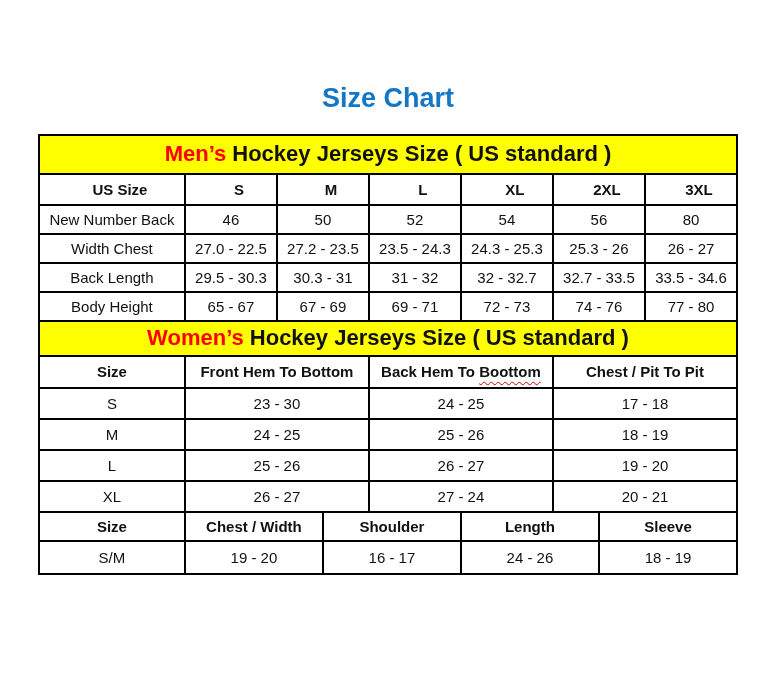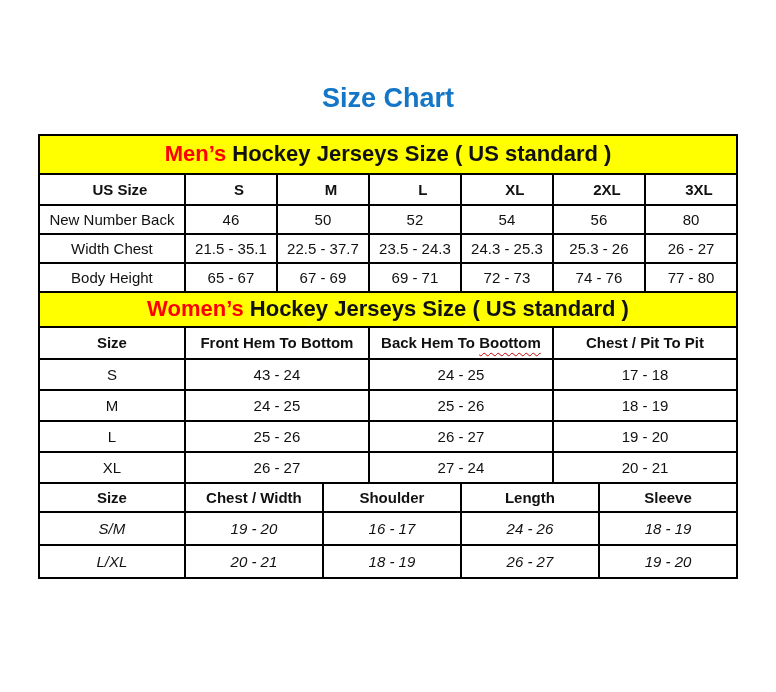--- a/index.html
+++ b/index.html
@@ -58,21 +58,21 @@
   }
   tr.cols-men td   { height: 29px; padding-left: 18px; }
   tr.cols-women td { height: 30px; }
   tr.cols-youth td { height: 27px; }
   tr.data td {
     font-size: 15px;
     font-weight: normal;
   }
   tr.data-men td   { height: 27px; }
   tr.data-women td { height: 29px; }
-  tr.data-youth td { height: 31px; font-style: italic; }
+  tr.data-youth td { height: 31px; }
   td.label-bold { font-weight: bold; }
   .misspell {
     text-decoration-line: underline;
     text-decoration-style: wavy;
     text-decoration-color: #cc0000;
     text-decoration-thickness: 1px;
     text-underline-offset: 4px;
   }
 </style>
 </head>
@@ -116,26 +116,35 @@
         <td>New Number Back</td>
         <td colspan="2">46</td>
         <td colspan="2">50</td>
         <td colspan="2">52</td>
         <td colspan="2">54</td>
         <td colspan="2">56</td>
         <td colspan="2">80</td>
       </tr>
       <tr class="data data-men">
         <td>Width Chest</td>
-        <td colspan="2">21.5 - 35.1</td>
-        <td colspan="2">22.5 - 37.7</td>
+        <td colspan="2">27.0 - 22.5</td>
+        <td colspan="2">27.2 - 23.5</td>
         <td colspan="2">23.5 - 24.3</td>
         <td colspan="2">24.3 - 25.3</td>
         <td colspan="2">25.3 - 26</td>
         <td colspan="2">26 - 27</td>
+      </tr>
+      <tr class="data data-men">
+        <td>Back Length</td>
+        <td colspan="2">29.5 - 30.3</td>
+        <td colspan="2">30.3 - 31</td>
+        <td colspan="2">31 - 32</td>
+        <td colspan="2">32 - 32.7</td>
+        <td colspan="2">32.7 - 33.5</td>
+        <td colspan="2">33.5 - 34.6</td>
       </tr>
       <tr class="data data-men">
         <td>Body Height</td>
         <td colspan="2">65 - 67</td>
         <td colspan="2">67 - 69</td>
         <td colspan="2">69 - 71</td>
         <td colspan="2">72 - 73</td>
         <td colspan="2">74 - 76</td>
         <td colspan="2">77 - 80</td>
       </tr>
@@ -144,21 +153,21 @@
         <td colspan="13"><span class="accent">Women’s</span><span> Hockey Jerseys Size ( US standard )</span></td>
       </tr>
       <tr class="cols cols-women">
         <td>Size</td>
         <td colspan="4">Front Hem To Bottom</td>
         <td colspan="4"><span>Back Hem To </span><span class="misspell">Boottom</span></td>
         <td colspan="4">Chest / Pit To Pit</td>
       </tr>
       <tr class="data data-women">
         <td class="label-bold">S</td>
-        <td colspan="4">43 - 24</td>
+        <td colspan="4">23 - 30</td>
         <td colspan="4">24 - 25</td>
         <td colspan="4">17 - 18</td>
       </tr>
       <tr class="data data-women">
         <td class="label-bold">M</td>
         <td colspan="4">24 - 25</td>
         <td colspan="4">25 - 26</td>
         <td colspan="4">18 - 19</td>
       </tr>
       <tr class="data data-women">
@@ -181,23 +190,16 @@
         <td colspan="3">Length</td>
         <td colspan="3">Sleeve</td>
       </tr>
       <tr class="data data-youth">
         <td class="label-bold">S/M</td>
         <td colspan="3">19 - 20</td>
         <td colspan="3">16 - 17</td>
         <td colspan="3">24 - 26</td>
         <td colspan="3">18 - 19</td>
       </tr>
-      <tr class="data data-youth">
-        <td class="label-bold">L/XL</td>
-        <td colspan="3">20 - 21</td>
-        <td colspan="3">18 - 19</td>
-        <td colspan="3">26 - 27</td>
-        <td colspan="3">19 - 20</td>
-      </tr>
 
     </tbody>
   </table>
 </div>
 
 </body></html>

